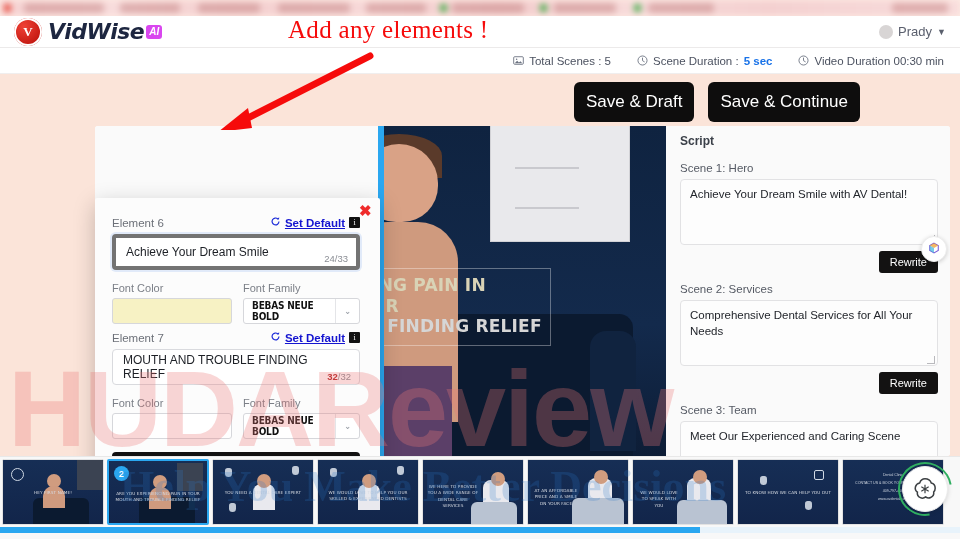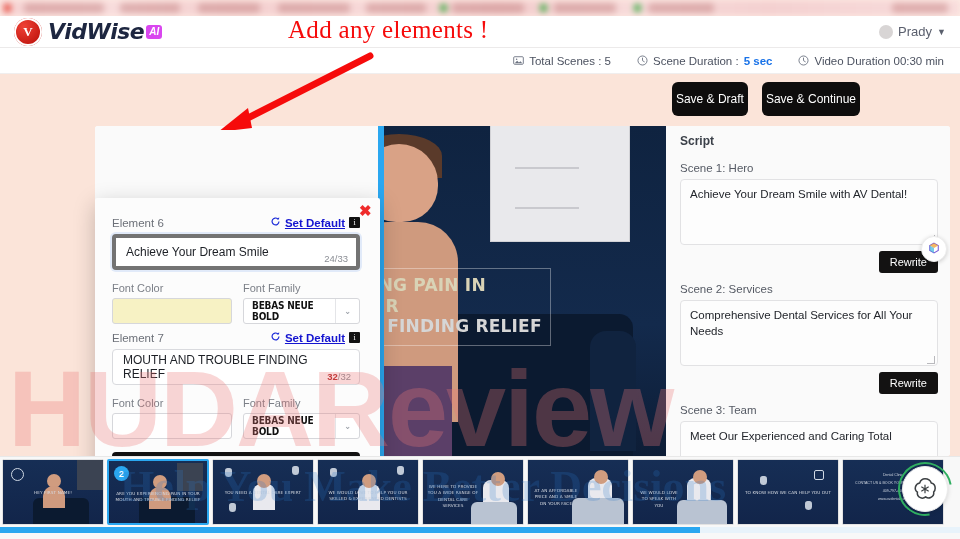--- a/index.html
+++ b/index.html
@@ -76,21 +76,21 @@
   
   .editor-body {
     position:absolute; left:0; top:74px; width:960px; height:382px;
     background:#fbe4d9;
   }
   .action-row {
     position:absolute; right:100px; top:8px; display:flex; gap:14px;
   }
   .btn-dark {
     background:#0e0d0d; color:#fff; border:none; border-radius:6px;
-    font-size:12px; padding:10px 4px; cursor:pointer;
+    font-size:17px; padding:10px 12px; cursor:pointer;
     font-family:"Liberation Sans", sans-serif;
   }
 
   
   .workspace {
     position:absolute; left:95px; top:52px; width:855px; height:330px;
     background:#fafafa; border-radius:3px; overflow:hidden;
     display:flex;
   }
   .ws-left { width:285px; background:#fafafa; }
@@ -438,21 +438,21 @@
               <span class="grip"></span>
             </div>
             <div class="rewrite-row">
               <button class="btn-rewrite">Rewrite</button>
             </div>
           </div>
 
           <div>
             <div class="scene-label">Scene 3: Team</div>
             <div class="scene-box">
-              <span>Meet Our Experienced and Caring Total</span>
+              <span>Meet Our Experienced and Caring Scene</span>
             </div>
           </div>
         </div>
 
         <div class="gpt-bubble">
           <svg width="16" height="16" viewBox="0 0 24 24">
             <path d="M12 3.2 L18.4 6.9 L18.4 14.3 L12 18 L5.6 14.3 L5.6 6.9 Z" fill="none" stroke="#7a5cd6" stroke-width="1.6"></path>
             <path d="M12 3.2 L18.4 6.9 L12 10.6 L5.6 6.9 Z" fill="#f0a030" opacity=".75"></path>
             <path d="M5.6 6.9 L12 10.6 L12 18 L5.6 14.3 Z" fill="#3fb6e0" opacity=".7"></path>
           </svg>

